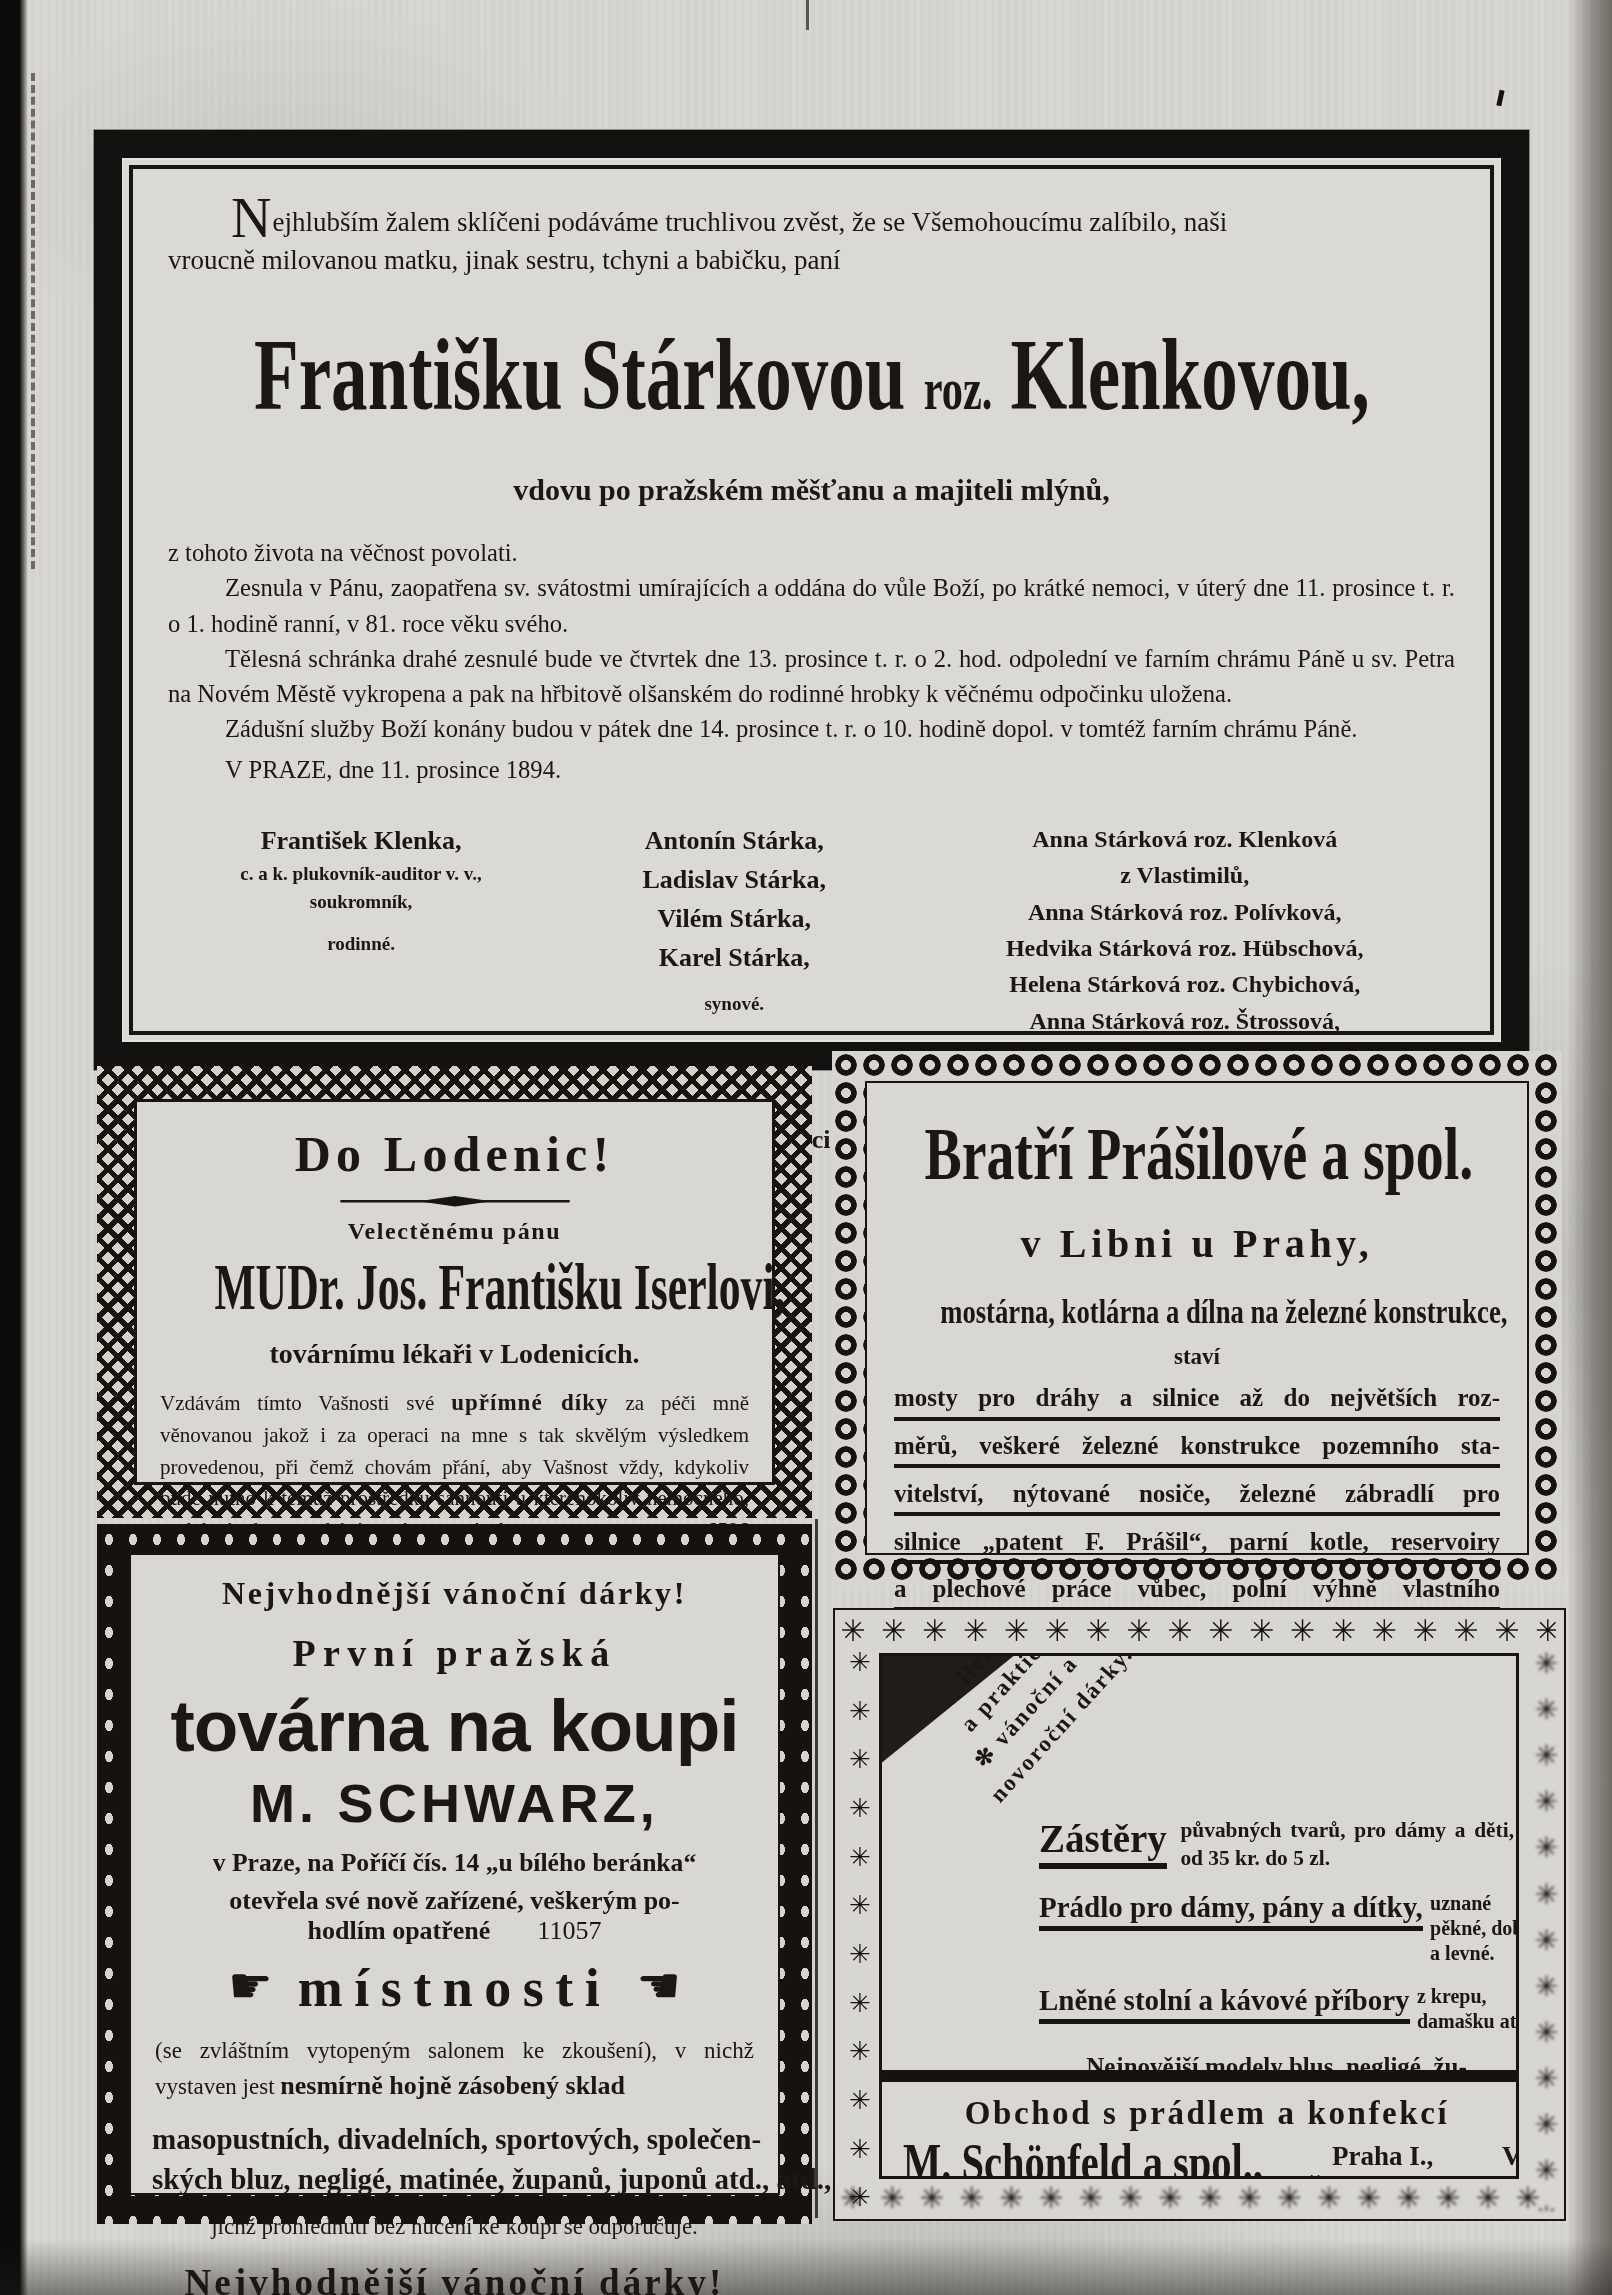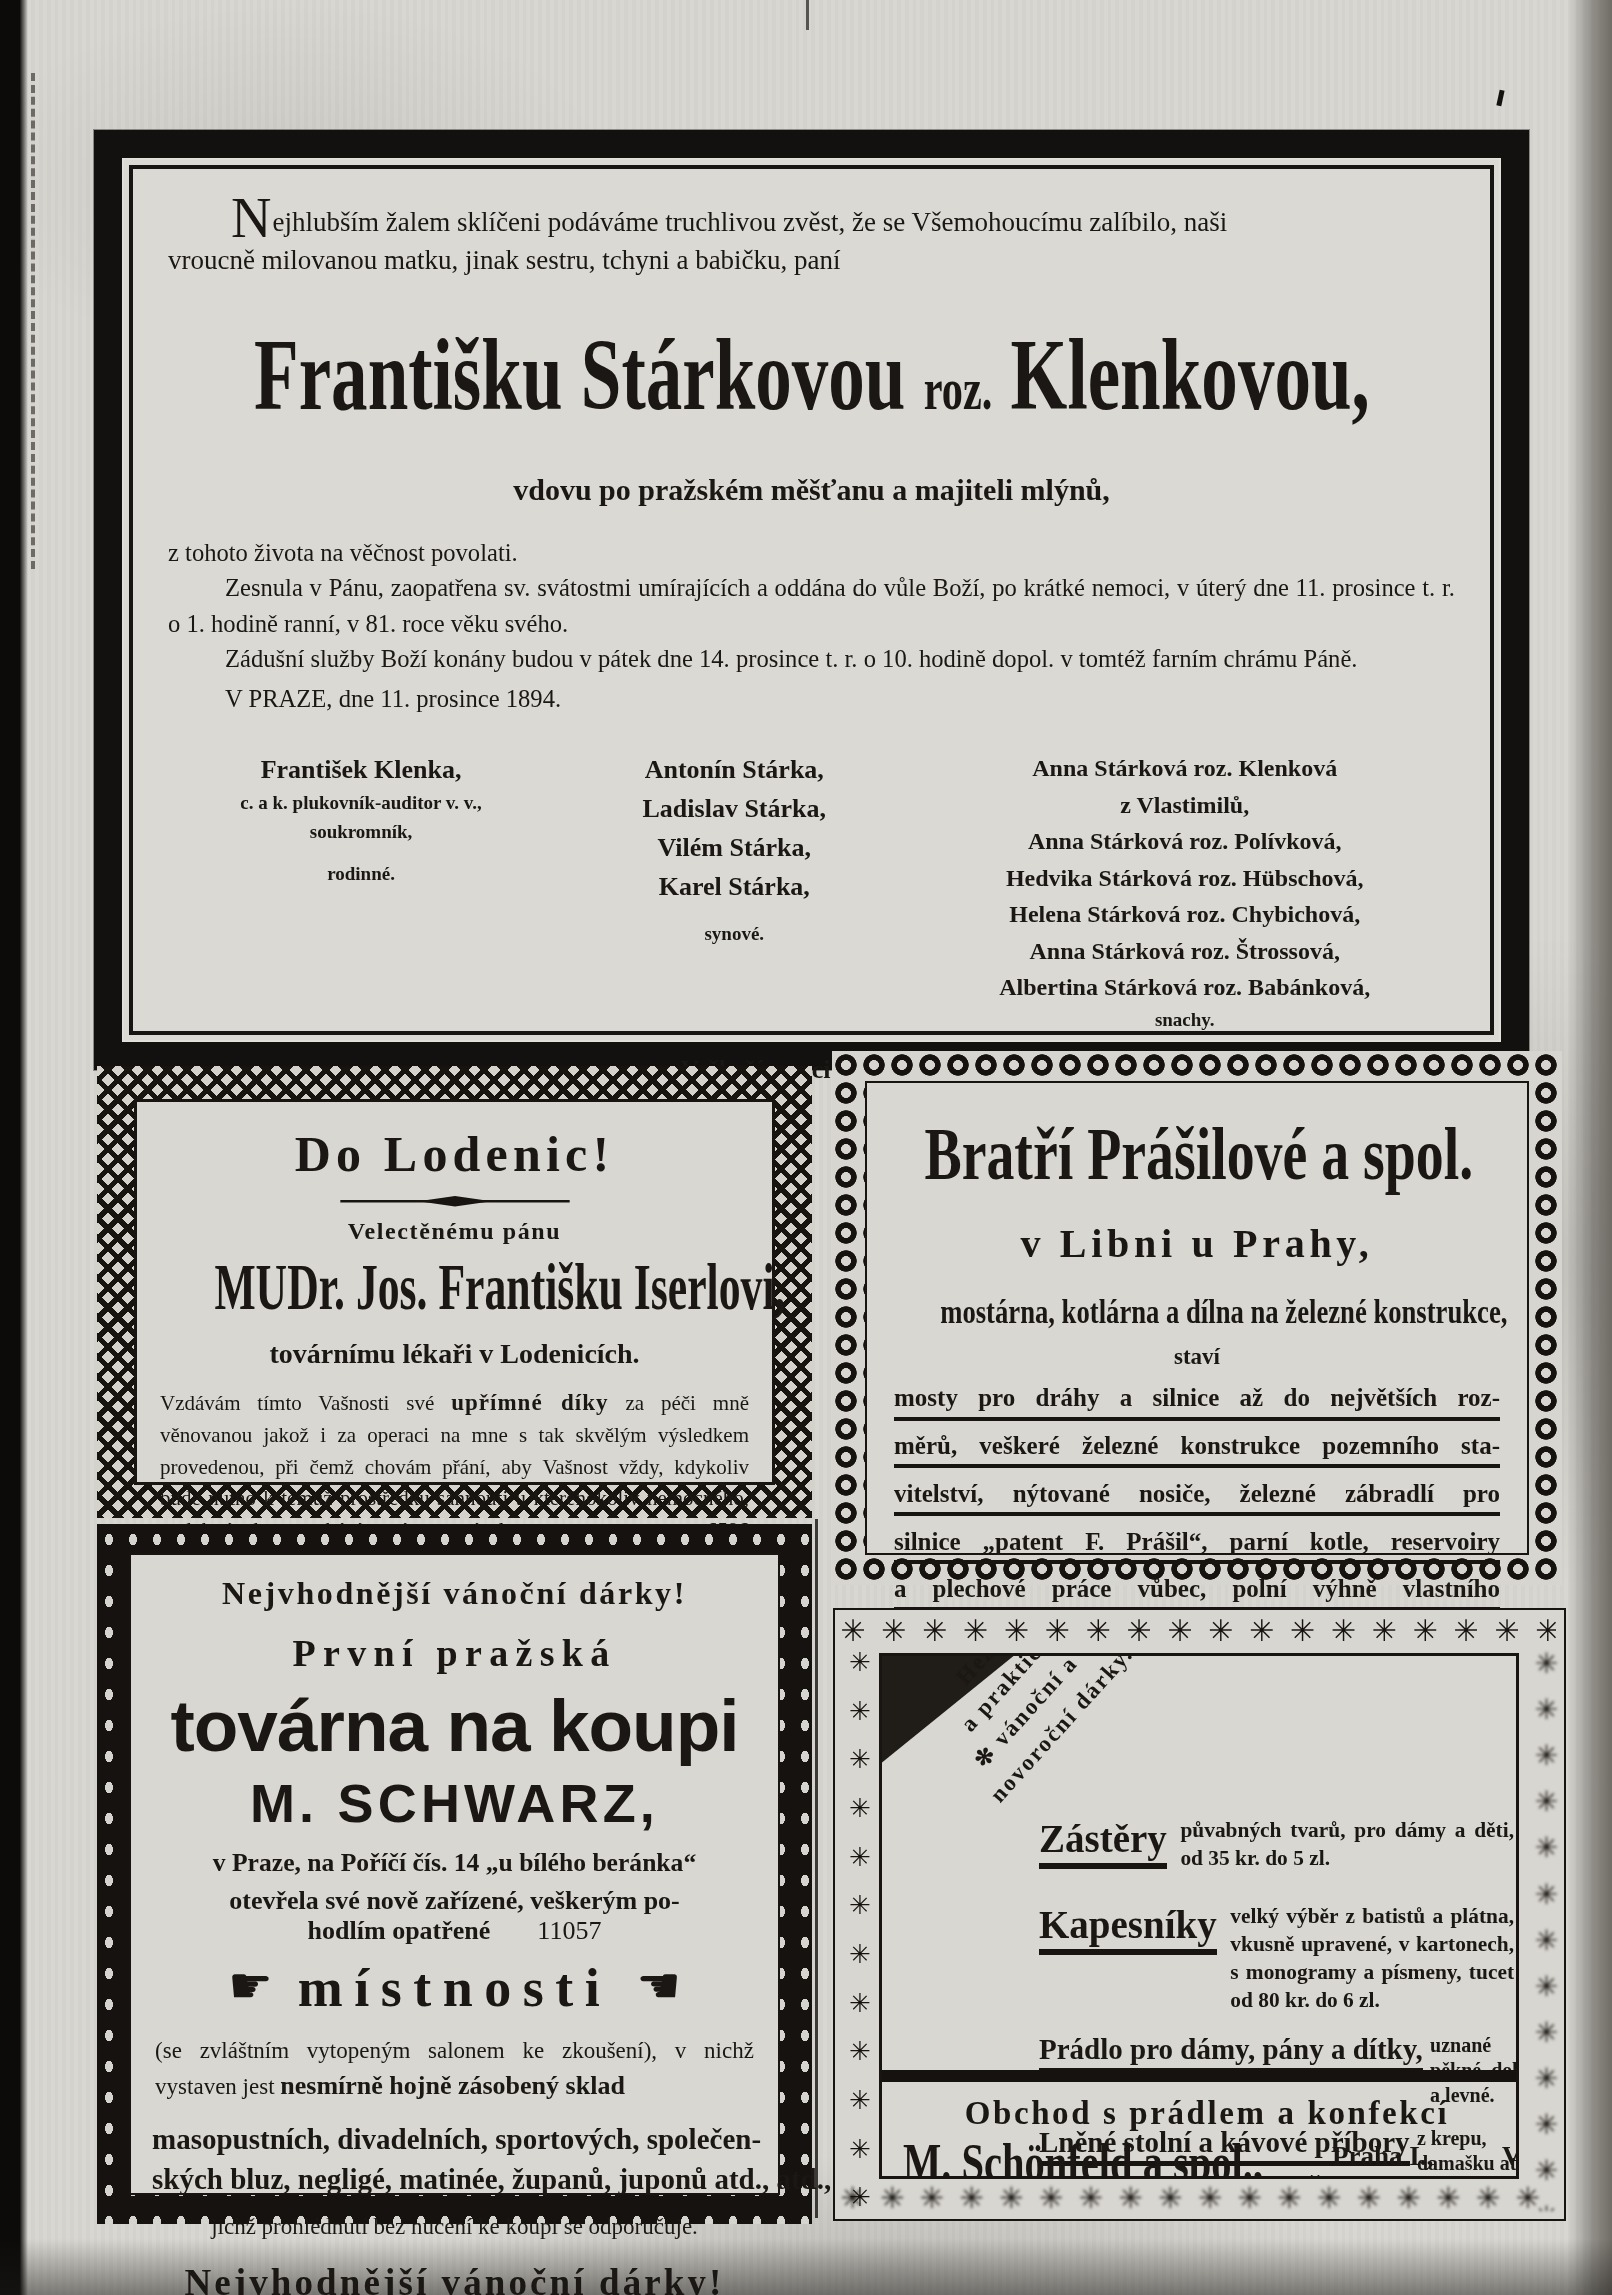--- a/index.html
+++ b/index.html
@@ -148,20 +148,21 @@
   <div class="abs top-stub"></div>
 
   <section class="abs obituary">
     <div class="ob-rule"></div>
     <div class="ob-inner">
       <p class="ob-intro"><span class="lead"><span class="ob-initial">N</span><span>ejhlubším žalem sklíčeni podáváme truchlivou zvěst, že se Všemohoucímu zalíbilo, naši</span></span><span>vroucně milovanou matku, jinak sestru, tchyni a babičku, paní</span></p>
       <h1 class="ob-name"><span class="stretch"><span>Františku Stárkovou</span> <span class="roz">roz.</span> <span>Klenkovou,</span></span></h1>
       <p class="ob-sub">vdovu po pražském měšťanu a majiteli mlýnů,</p>
       <p class="ob-p first">z tohoto života na věčnost povolati.</p>
       <p class="ob-p">Zesnula v Pánu, zaopatřena sv. svátostmi umírajících a oddána do vůle Boží, po krátké nemoci, v úterý dne 11. prosince t. r. o 1. hodině ranní, v 81. roce věku svého.</p>
+      <p class="ob-p">Tělesná schránka drahé zesnulé bude ve čtvrtek dne 13. prosince t. r. o 2. hod. odpolední ve farním chrámu Páně u sv. Petra na Novém Městě vykropena a pak na hřbitově olšanském do rodinné hrobky k věčnému odpočinku uložena.</p>
       <p class="ob-p">Zádušní služby Boží konány budou v pátek dne 14. prosince t. r. o 10. hodině dopol. v tomtéž farním chrámu Páně.</p>
       <p class="ob-date">V PRAZE, dne 11. prosince 1894.</p>
       <div class="sig-row">
         <div class="sig-c1">
           <div class="sig-name">František Klenka,</div>
           <div class="sig-small">c. a k. plukovník-auditor v. v.,</div>
           <div class="sig-small">soukromník,</div>
           <div class="sig-gap"></div>
           <div class="sig-small">rodinné.</div>
         </div>
@@ -249,24 +250,20 @@
         <div>Hezké</div>
         <div>a praktické</div>
         <div>✻ vánoční a ✻</div>
         <div>novoroční dárky.</div>
       </div>
       <div class="sf-items">
         <div class="sf-item">
           <span class="sf-term-big">Zástěry</span>
           <div class="sf-desc">půvabných tvarů, pro dámy a děti, od 35 kr. do 5 zl.</div>
         </div>
-        <div class="sf-item">
-          <span class="sf-term-big">Kapesníky</span>
-          <div class="sf-desc">velký výběr z batistů a plátna, vkusně upravené, v kartonech, s monogramy a písmeny, tucet od 80 kr. do 6 zl.</div>
-        </div>
         <div class="sf-wide"><span class="t">Prádlo pro dámy, pány a dítky,</span><span class="sf-note">uznané pěkné, dobré a levné.</span></div>
         <div class="sf-wide"><span class="t">Lněné stolní a kávové příbory</span><span class="sf-note">z krepu, damašku atd.</span></div>
         <div class="sf-mod"><span>Nejnovější modely blus, negligé, žu-</span><br></div>
       </div>
       <div class="sf-rule"></div>
       <div class="sf-bottom">
         <div class="sf-header">Obchod s prádlem a konfekcí</div>
         <div class="sf-name-row">
           <div class="sf-name">M. Schönfeld a spol.,</div>
           <div class="sf-addr">

